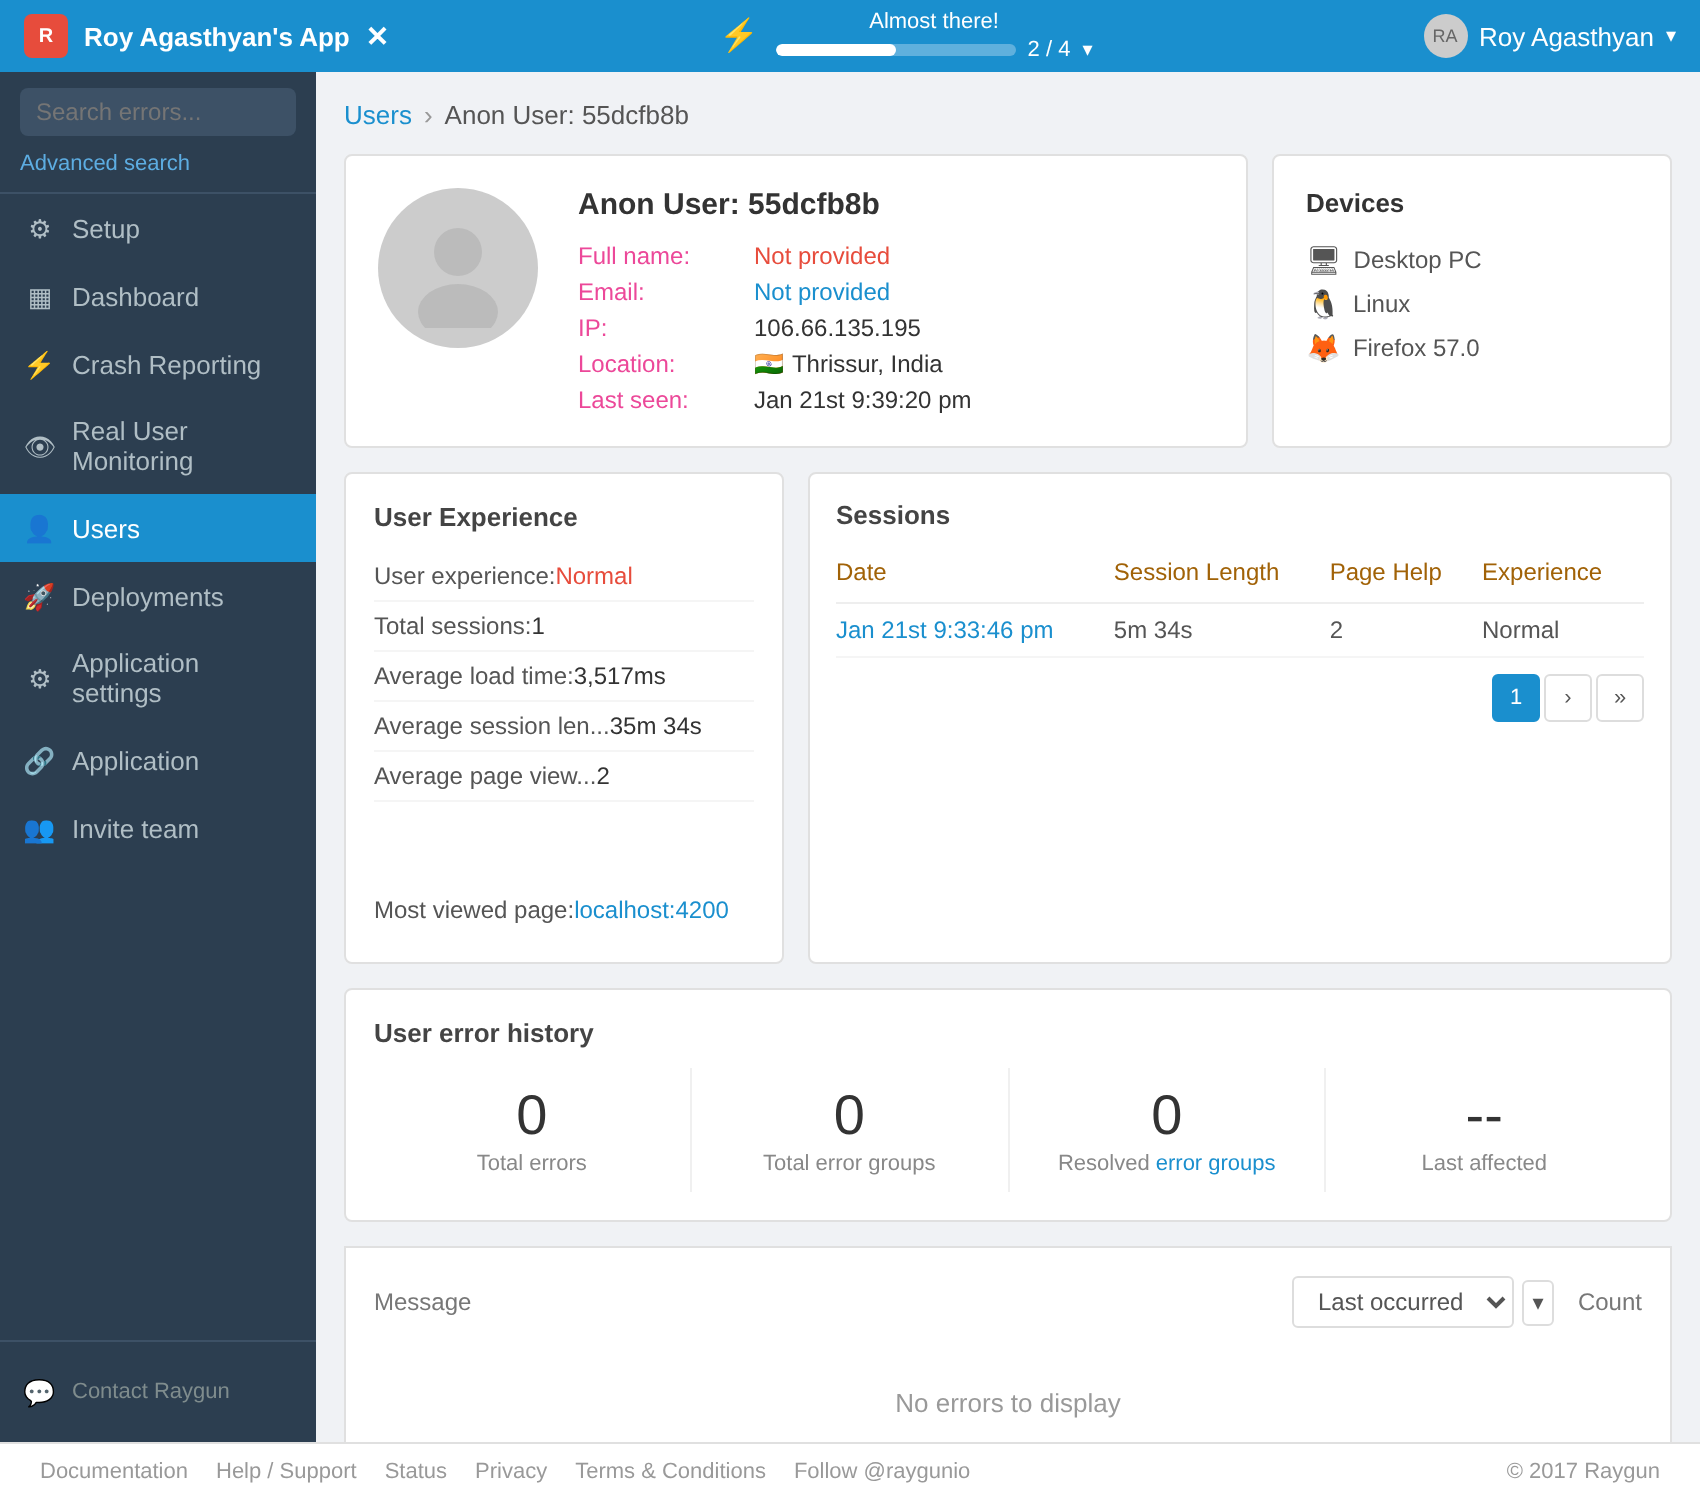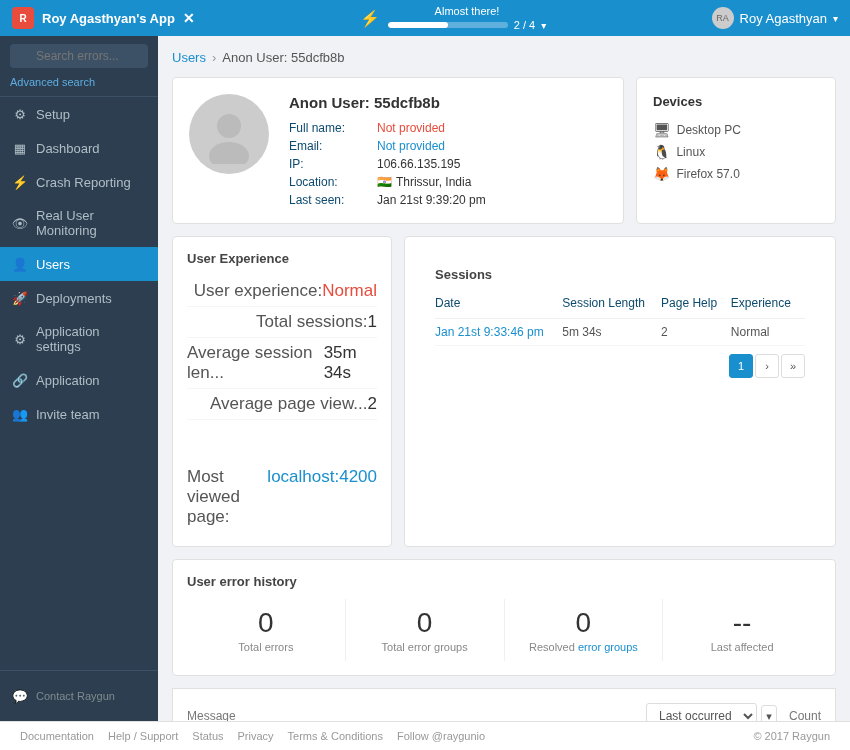--- a/index.html
+++ b/index.html
@@ -19,21 +19,21 @@
     .topbar-right { display: flex; align-items: center; gap: 6px; color: white; font-size: 13px; }
     .avatar-small { width: 22px; height: 22px; background: #ccc; border-radius: 50%; display: flex; align-items: center; justify-content: center; font-size: 9px; color: #666; }
     .lightning-icon { color: white; font-size: 16px; }
 
     
     .main-layout { display: flex; flex: 1; overflow: hidden; }
 
     
     .sidebar { width: 158px; background: #2c3e50; display: flex; flex-direction: column; flex-shrink: 0; overflow-y: auto; }
     .sidebar-search { padding: 8px 10px; }
-    .search-box { background: #3d5166; border: none; border-radius: 4px; padding: 5px 26px; color: #aaa; font-size: 12px; width: 100%; outline: none; }
+    .search-box { background: #3d5166; border: none; border-radius: 4px; padding: 5px 8px; color: #aaa; font-size: 12px; width: 100%; outline: none; }
     .advanced-search { color: #5dade2; font-size: 11px; padding: 0 10px 8px; cursor: pointer; display: block; }
     .sidebar-divider { height: 1px; background: #3d5166; margin: 0; }
     .sidebar-item { display: flex; align-items: center; gap: 8px; padding: 9px 12px; color: #b0bec5; cursor: pointer; font-size: 13px; }
     .sidebar-item.active { background: #1a8fce; color: white; }
     .sidebar-icon { width: 16px; height: 16px; display: flex; align-items: center; justify-content: center; font-size: 13px; flex-shrink: 0; }
     .sidebar-bottom { margin-top: auto; padding: 8px 0; border-top: 1px solid #3d5166; }
     .sidebar-bottom .sidebar-item { color: #7f8c8d; font-size: 11px; }
 
     
     .content { flex: 1; overflow-y: auto; padding: 14px; background: #f0f2f5; }
@@ -44,21 +44,21 @@
     .breadcrumb-sep { color: #999; }
     .breadcrumb-current { color: #555; }
 
     
     .profile-card { background: white; border-radius: 4px; padding: 16px; display: flex; gap: 20px; margin-bottom: 12px; border: 1px solid #e0e0e0; }
     .profile-avatar { width: 80px; height: 80px; background: #ccc; border-radius: 50%; display: flex; align-items: center; justify-content: center; flex-shrink: 0; }
     .avatar-svg { width: 60px; height: 60px; }
     .profile-info { flex: 1; }
     .profile-name { font-size: 15px; font-weight: 600; margin-bottom: 10px; }
     .profile-fields { display: grid; grid-template-columns: 80px 1fr; gap: 4px 8px; font-size: 12px; }
-    .field-label { color: #0c4a6e; }
+    .field-label { color: #ec4899; }
     .field-value { color: #333; }
     .field-value.link { color: #1a8fce; }
     .field-value.na { color: #e74c3c; }
     .flag-text { display: inline-flex; align-items: center; gap: 4px; }
 
     
     .devices-card { background: white; border-radius: 4px; padding: 16px; border: 1px solid #e0e0e0; min-width: 200px; }
     .devices-title { font-size: 13px; font-weight: 600; margin-bottom: 10px; }
     .device-item { display: flex; align-items: center; gap: 6px; padding: 3px 0; font-size: 12px; color: #555; }
     .device-icon { font-size: 14px; }
@@ -66,31 +66,31 @@
     
     .profile-row { display: flex; gap: 12px; margin-bottom: 12px; }
     .profile-row .profile-card { flex: 1; margin-bottom: 0; }
 
     
     .two-col { display: flex; gap: 12px; margin-bottom: 12px; }
 
     
     .ue-card { background: white; border-radius: 4px; border: 1px solid #e0e0e0; padding: 14px; flex: 0 0 220px; }
     .card-title { font-size: 13px; font-weight: 600; margin-bottom: 10px; color: #444; }
-    .ue-row { display: flex; justify-content: flex-end; padding: 5px 0; font-size: 17px; border-bottom: 1px solid #f5f5f5; }
+    .ue-row { display: flex; justify-content: flex-start; padding: 5px 0; font-size: 12px; border-bottom: 1px solid #f5f5f5; }
     .ue-row:last-child { border-bottom: none; margin-top: 42px; }
     .ue-label { color: #555; }
     .ue-value { color: #333; }
     .ue-value.normal { color: #e74c3c; }
     .ue-value.link { color: #1a8fce; }
 
     
-    .sessions-card { background: white; border-radius: 4px; border: 1px solid #e0e0e0; padding: 30px; flex: 1; }
+    .sessions-card { background: white; border-radius: 4px; border: 1px solid #e0e0e0; padding: 13px; flex: 1; }
     .sessions-table { width: 100%; border-collapse: collapse; font-size: 12px; }
-    .sessions-table th { text-align: left; color: #0c4a6e; font-weight: 500; padding: 4px 8px 8px 0; border-bottom: 1px solid #eee; }
+    .sessions-table th { text-align: left; color: #a16207; font-weight: 500; padding: 4px 8px 8px 0; border-bottom: 1px solid #eee; }
     .sessions-table td { padding: 6px 8px 6px 0; border-bottom: 1px solid #f5f5f5; color: #555; }
     .sessions-table td.link { color: #1a8fce; }
     .pagination { display: flex; justify-content: flex-end; gap: 2px; margin-top: 8px; }
     .page-btn { width: 24px; height: 24px; border: 1px solid #ddd; background: white; border-radius: 3px; display: flex; align-items: center; justify-content: center; font-size: 11px; cursor: pointer; color: #555; }
     .page-btn.active { background: #1a8fce; color: white; border-color: #1a8fce; }
 
     
     .error-history-card { background: white; border-radius: 4px; border: 1px solid #e0e0e0; padding: 14px; margin-bottom: 12px; }
     .error-stats { display: flex; gap: 0; margin-top: 10px; }
     .error-stat { flex: 1; text-align: center; padding: 8px; }
@@ -260,20 +260,24 @@
 
       <div class="ue-card">
         <div class="card-title">User Experience</div>
         <div class="ue-row">
           <span class="ue-label">User experience:</span>
           <span class="ue-value normal">Normal</span>
         </div>
         <div class="ue-row">
           <span class="ue-label">Total sessions:</span>
           <span class="ue-value">1</span>
+        </div>
+        <div class="ue-row">
+          <span class="ue-label">Average load time:</span>
+          <span class="ue-value">3,517ms</span>
         </div>
         <div class="ue-row">
           <span class="ue-label">Average session len...</span>
           <span class="ue-value">35m 34s</span>
         </div>
         <div class="ue-row">
           <span class="ue-label">Average page view...</span>
           <span class="ue-value">2</span>
         </div>
         <div class="ue-row">

